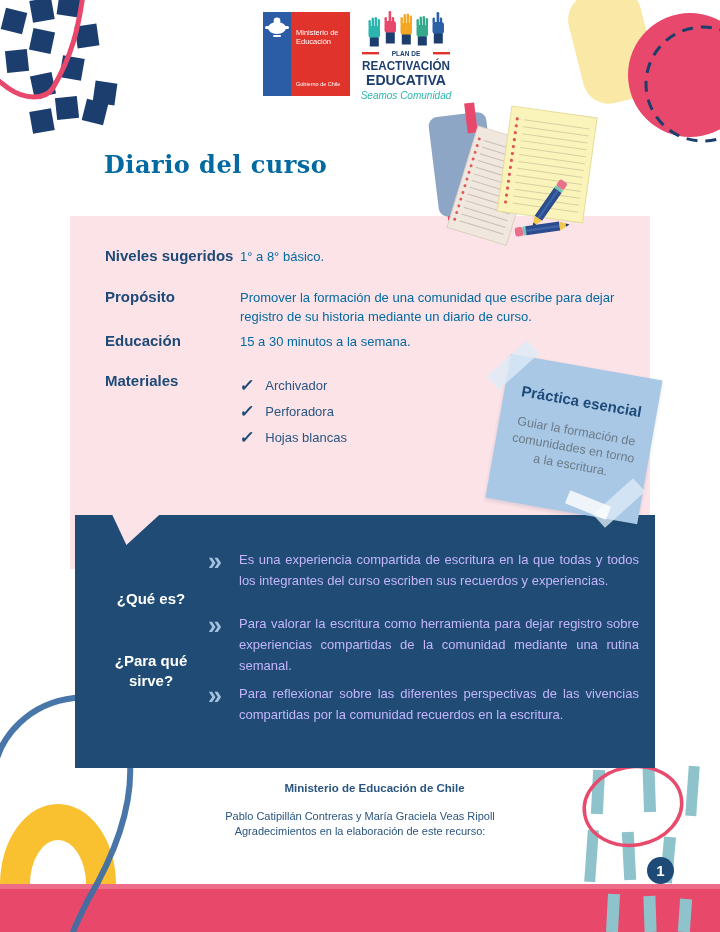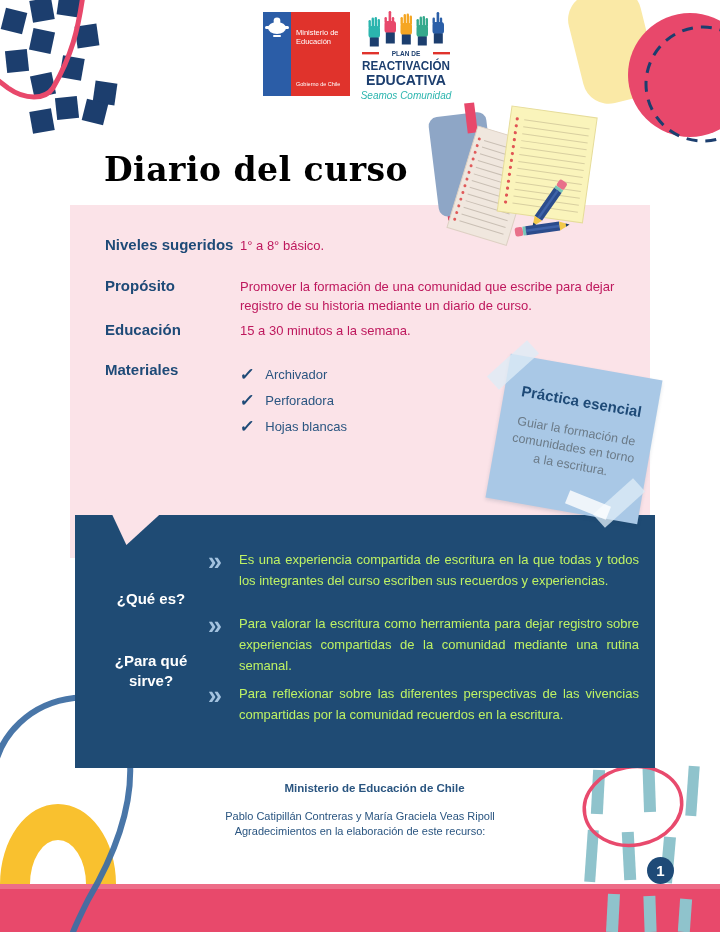--- a/index.html
+++ b/index.html
@@ -12,29 +12,29 @@
   
   #mineduc-logo { left:263px; top:12px; width:87px; height:84px; display:flex; z-index:2; }
   #mineduc-blue { width:28px; background:#2B5DA7; position:relative; }
   #mineduc-red  { width:59px; background:#E0332C; position:relative; }
   #mineduc-title { position:absolute; left:5px; top:16px; color:#fff; font-weight:normal; font-size:7.5px; line-height:9px; }
   #mineduc-sub   { position:absolute; left:5px; bottom:9px; color:#fff; font-size:5.5px; }
   #plan-logo { left:356px; top:8px; width:100px; height:96px; z-index:2; }
 
   
   #page-title { left:104px; top:150px; font-family:"DejaVu Serif","Liberation Serif",serif;
-    font-weight:bold; font-size:33px; color:#000000; letter-spacing:.5px; z-index:2; }
-
-  
-  #info-card { left:70px; top:205px; width:580px; height:353px; background:#FBE3E8; z-index:2; }
+    font-weight:bold; font-size:24px; color:#0369a1; letter-spacing:.5px; z-index:2; }
+
+  
+  #info-card { left:70px; top:216px; width:580px; height:353px; background:#FBE3E8; z-index:2; }
   #info-tail { left:103px; top:495px; width:78px; height:50px; background:#FBE3E8;
     clip-path:polygon(0 0, 100% 0, 30% 100%); z-index:3; }
   .info-row { position:absolute; left:0; width:100%; }
   .info-label { position:absolute; left:35px; width:132px; color:#1E4A77; font-weight:bold; font-size:15px; }
-  .info-value { position:absolute; left:170px; width:400px; color:#be185d; font-size:13px; line-height:19px; }
+  .info-value { position:absolute; left:170px; width:400px; color:#0369a1; font-size:13px; line-height:19px; }
   .mat-list { position:absolute; left:170px; width:300px; }
   .mat-item { display:flex; align-items:center; height:26px; color:#2A5580; font-size:13px; }
   .check { color:#1E4A77; font-weight:bold; font-size:17px; margin-right:11px; transform:skewX(-8deg); }
 
   
   #sticky-note { left:497px; top:366px; width:154px; height:146px; background:#A9C8E6;
     transform:rotate(10deg); z-index:4; padding:26px 14px 0 16px;
     box-shadow:0 2px 4px rgba(30,60,90,.15); }
   #sticky-title { color:#1E4A77; font-weight:bold; font-size:15px; text-align:center; }
   #sticky-body  { color:#6B7A87; font-size:12.5px; line-height:17px; margin-top:14px; text-align:center; }
@@ -42,21 +42,21 @@
   #tape-1 { left:486px; top:356px; width:54px; height:18px; transform:rotate(-42deg); }
   #tape-2 { left:592px; top:494px; width:54px; height:18px; transform:rotate(-42deg); }
   #tape-3 { left:566px; top:498px; width:44px; height:14px; transform:rotate(22deg); background:rgba(255,255,255,.8); }
 
   
   #qa-panel { left:75px; top:515px; width:580px; height:253px; background:#1F4B74; z-index:2; }
   .qa-label { position:absolute; left:18px; width:116px; text-align:center; color:#fff;
     font-weight:bold; font-size:15px; line-height:20px;margin-top:34px; }
   .qa-chevron { position:absolute; left:133px; width:26px; color:#A3C2DF; font-size:25px;
     font-weight:bold; line-height:20px; letter-spacing:-2px; }
-  .qa-text { position:absolute; left:164px; width:400px; color:#bef264; font-size:13px;
+  .qa-text { position:absolute; left:164px; width:400px; color:#c4b5fd; font-size:13px;
     line-height:21px; text-align:justify; }
 
   
   #footer-block { left:0; top:781px; width:720px; text-align:center; color:#2A5580; z-index:2; }
   .foot-bold { font-weight:bold; font-size:11.5px; line-height:15px;padding-left:29px; }
   .foot-reg  { font-size:11px; line-height:15px; }
   #foot-gap { height:13px; }
   #page-badge { left:647px; top:857px; width:27px; height:27px; border-radius:50%;
     background:#1E4A77; color:#fff; font-weight:bold; font-size:15px; z-index:4;
     display:flex; align-items:center; justify-content:center; }

